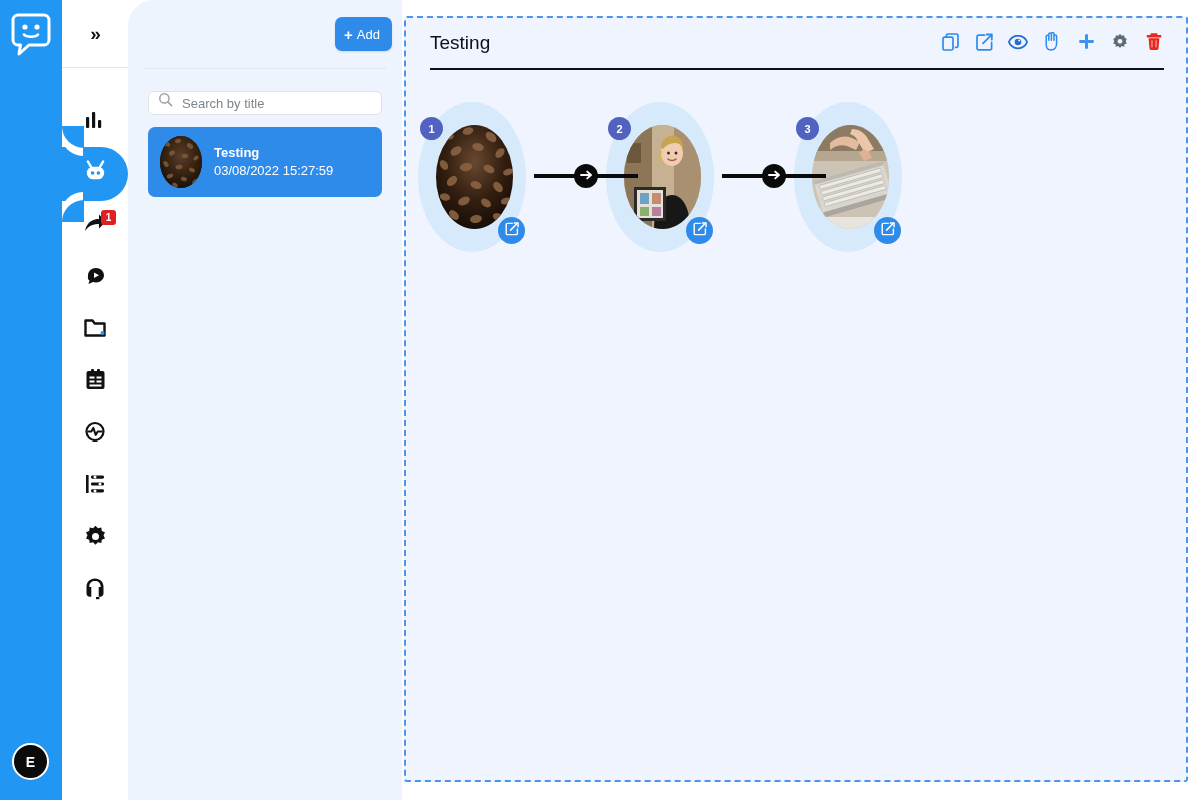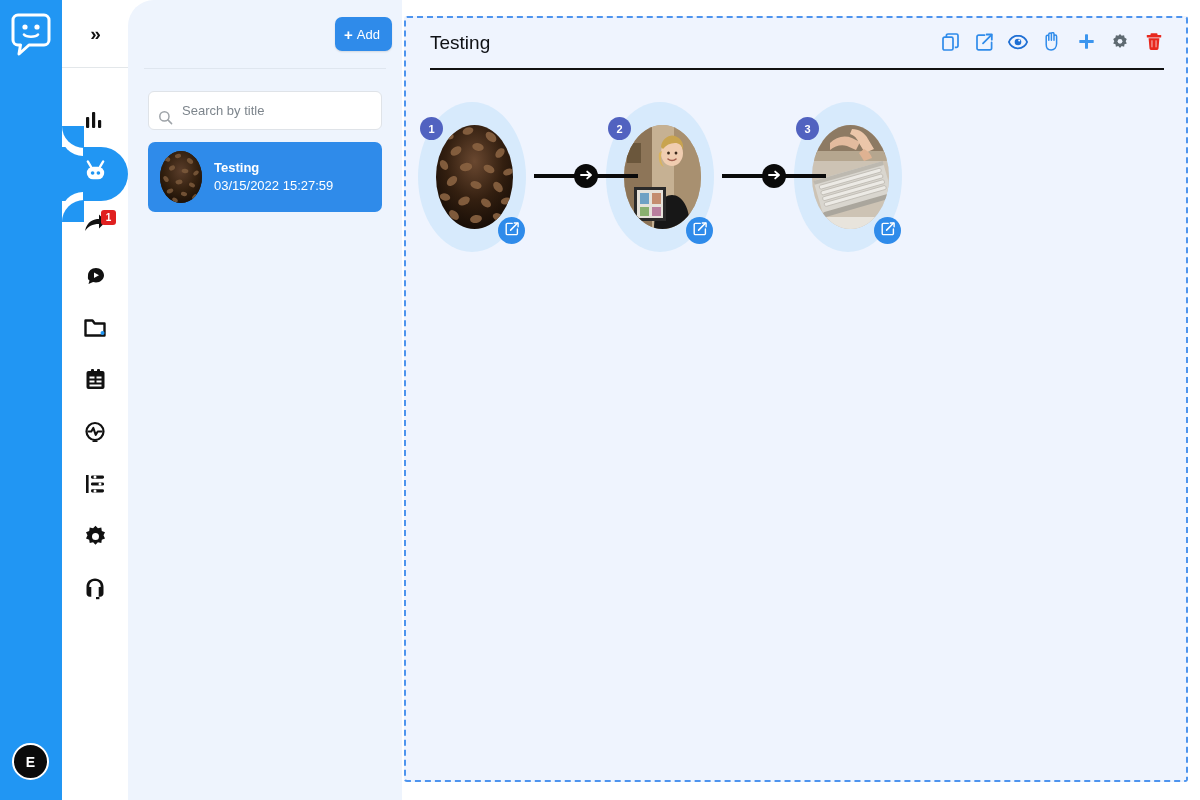--- a/index.html
+++ b/index.html
@@ -123,25 +123,25 @@
     box-shadow: 0 1px 2px rgba(0,0,0,0.12);
   }
   .add-button .plus { font-size: 15px; font-weight: 700; line-height: 1; }
   .list-divider {
     height: 1px; background: #dfe6ef;
     margin: 0 16px;
   }
   .search-wrap { padding: 22px 20px 0 20px; }
   .search-box {
     position: relative;
-    height: 39px;
+    height: 24px;
     background: #ffffff;
     border: 1px solid #dfe3e8;
     border-radius: 6px;
-    display: flex; align-items: flex-end;
+    display: flex; align-items: flex-start;
     padding-left: 9px;
   }
   .search-box .s-icon { flex: 0 0 auto; display: block; margin-right: 7px; opacity: .65; }
   .search-box input {
     border: none; outline: none; background: transparent;
     font-size: 13px; color: #4a5259;
     font-family: "Liberation Sans", sans-serif;
     width: 100%; height: 100%;
   }
   .search-box input::placeholder { color: #7d858c; }
@@ -435,21 +435,21 @@
               <ellipse cx="32" cy="34" rx="3.2" ry="2.1" transform="rotate(30 32 34)"></ellipse>
               <ellipse cx="10" cy="40" rx="3.4" ry="2.2" transform="rotate(-25 10 40)"></ellipse>
               <ellipse cx="24" cy="43" rx="3.1" ry="2.1" transform="rotate(15 24 43)"></ellipse>
               <ellipse cx="35" cy="46" rx="3.3" ry="2.2" transform="rotate(-45 35 46)"></ellipse>
               <ellipse cx="15" cy="49" rx="3.0" ry="2.0" transform="rotate(35 15 49)"></ellipse>
             </g>
           </svg>
         </div>
         <div class="li-text">
           <div class="li-title">Testing</div>
-          <div class="li-date">03/15/2022 15:27:59</div>
+          <div class="li-date">03/08/2022 15:27:59</div>
         </div>
       </div>
     </div>
   </div>
 
   <div class="canvas">
 
     <div class="canvas-header">
       <div class="canvas-title">Testing</div>
 

